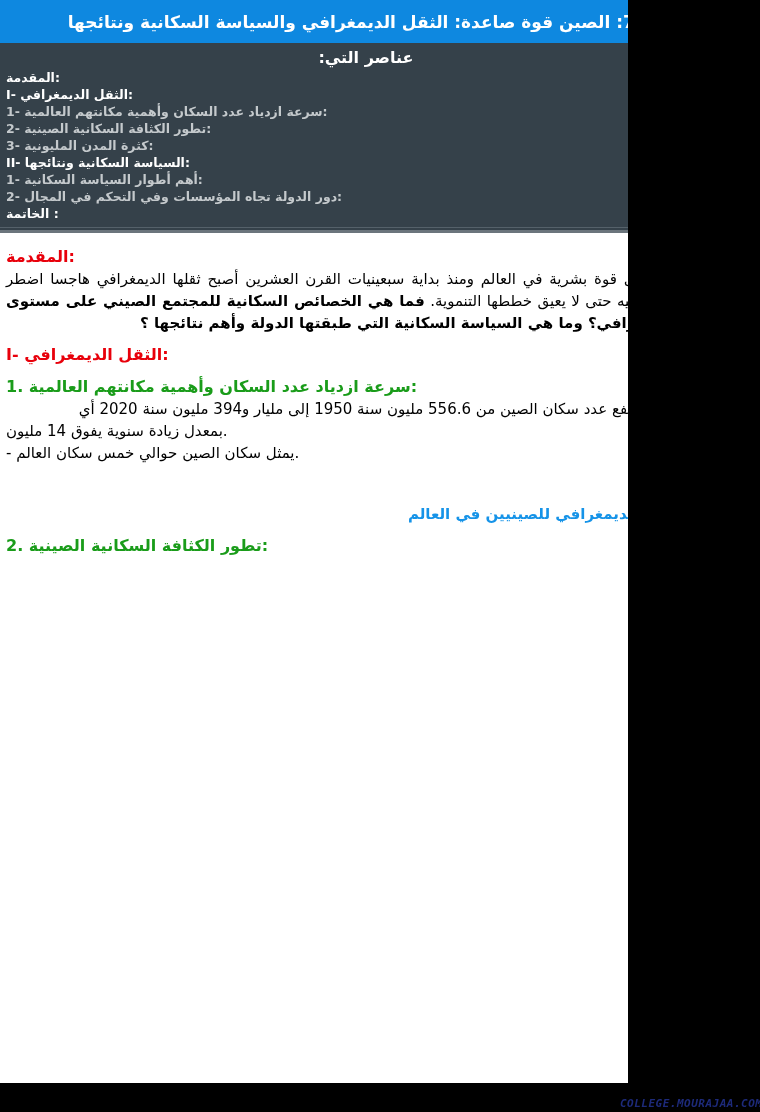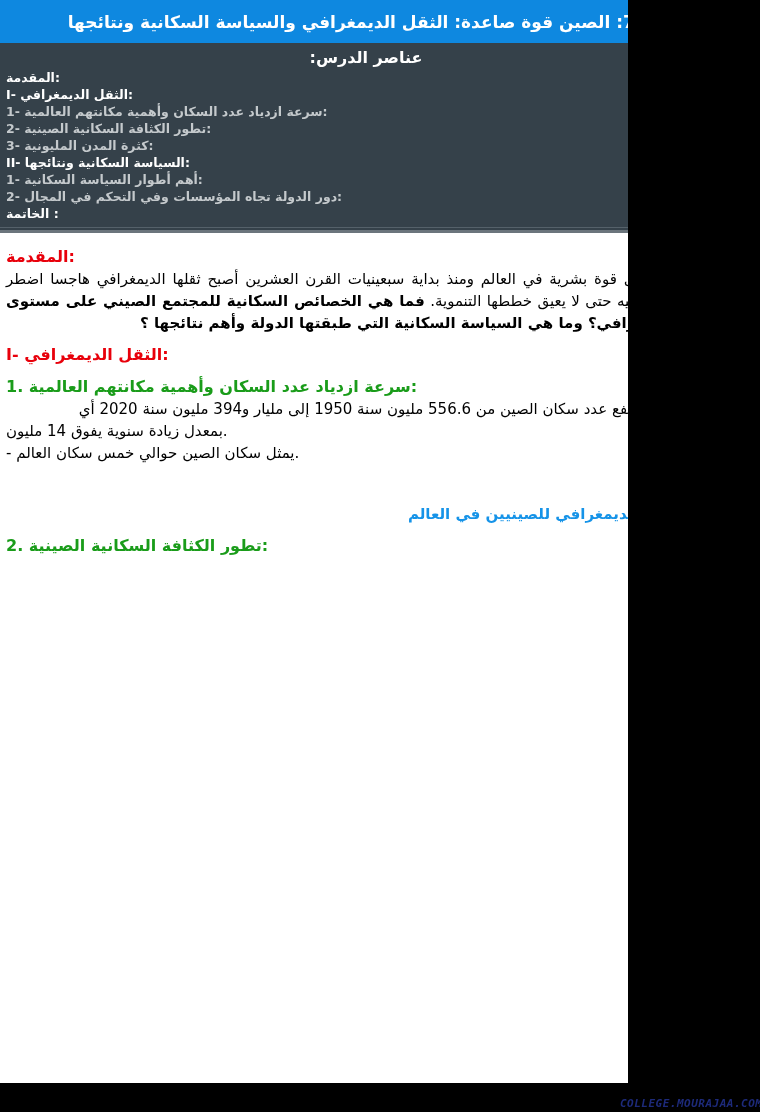--- a/index.html
+++ b/index.html
@@ -39,21 +39,21 @@
 </head>
 <body>
 
 <div class="page">
 
   <div class="header">
     <span>الدرس 7: الصين قوة صاعدة: الثقل الديمغرافي والسياسة السكانية ونتائجها</span>
   </div>
 
   <div class="toc">
-    <div class="toc-title">عناصر الدرس:</div>
+    <div class="toc-title">عناصر التي:</div>
     <div class="toc-list">
       <div class="toc-item main">المقدمة:</div>
       <div class="toc-item main">I- الثقل الديمغرافي:</div>
       <div class="toc-item sub">1- سرعة ازدياد عدد السكان وأهمية مكانتهم العالمية:</div>
       <div class="toc-item sub">2- تطور الكثافة السكانية الصينية:</div>
       <div class="toc-item sub">3- كثرة المدن المليونية:</div>
       <div class="toc-item main">II- السياسة السكانية ونتائجها:</div>
       <div class="toc-item sub">1- أهم أطوار السياسة السكانية:</div>
       <div class="toc-item sub">2- دور الدولة تجاه المؤسسات وفي التحكم في المجال:</div>
       <div class="toc-item main">الخاتمة :</div>

